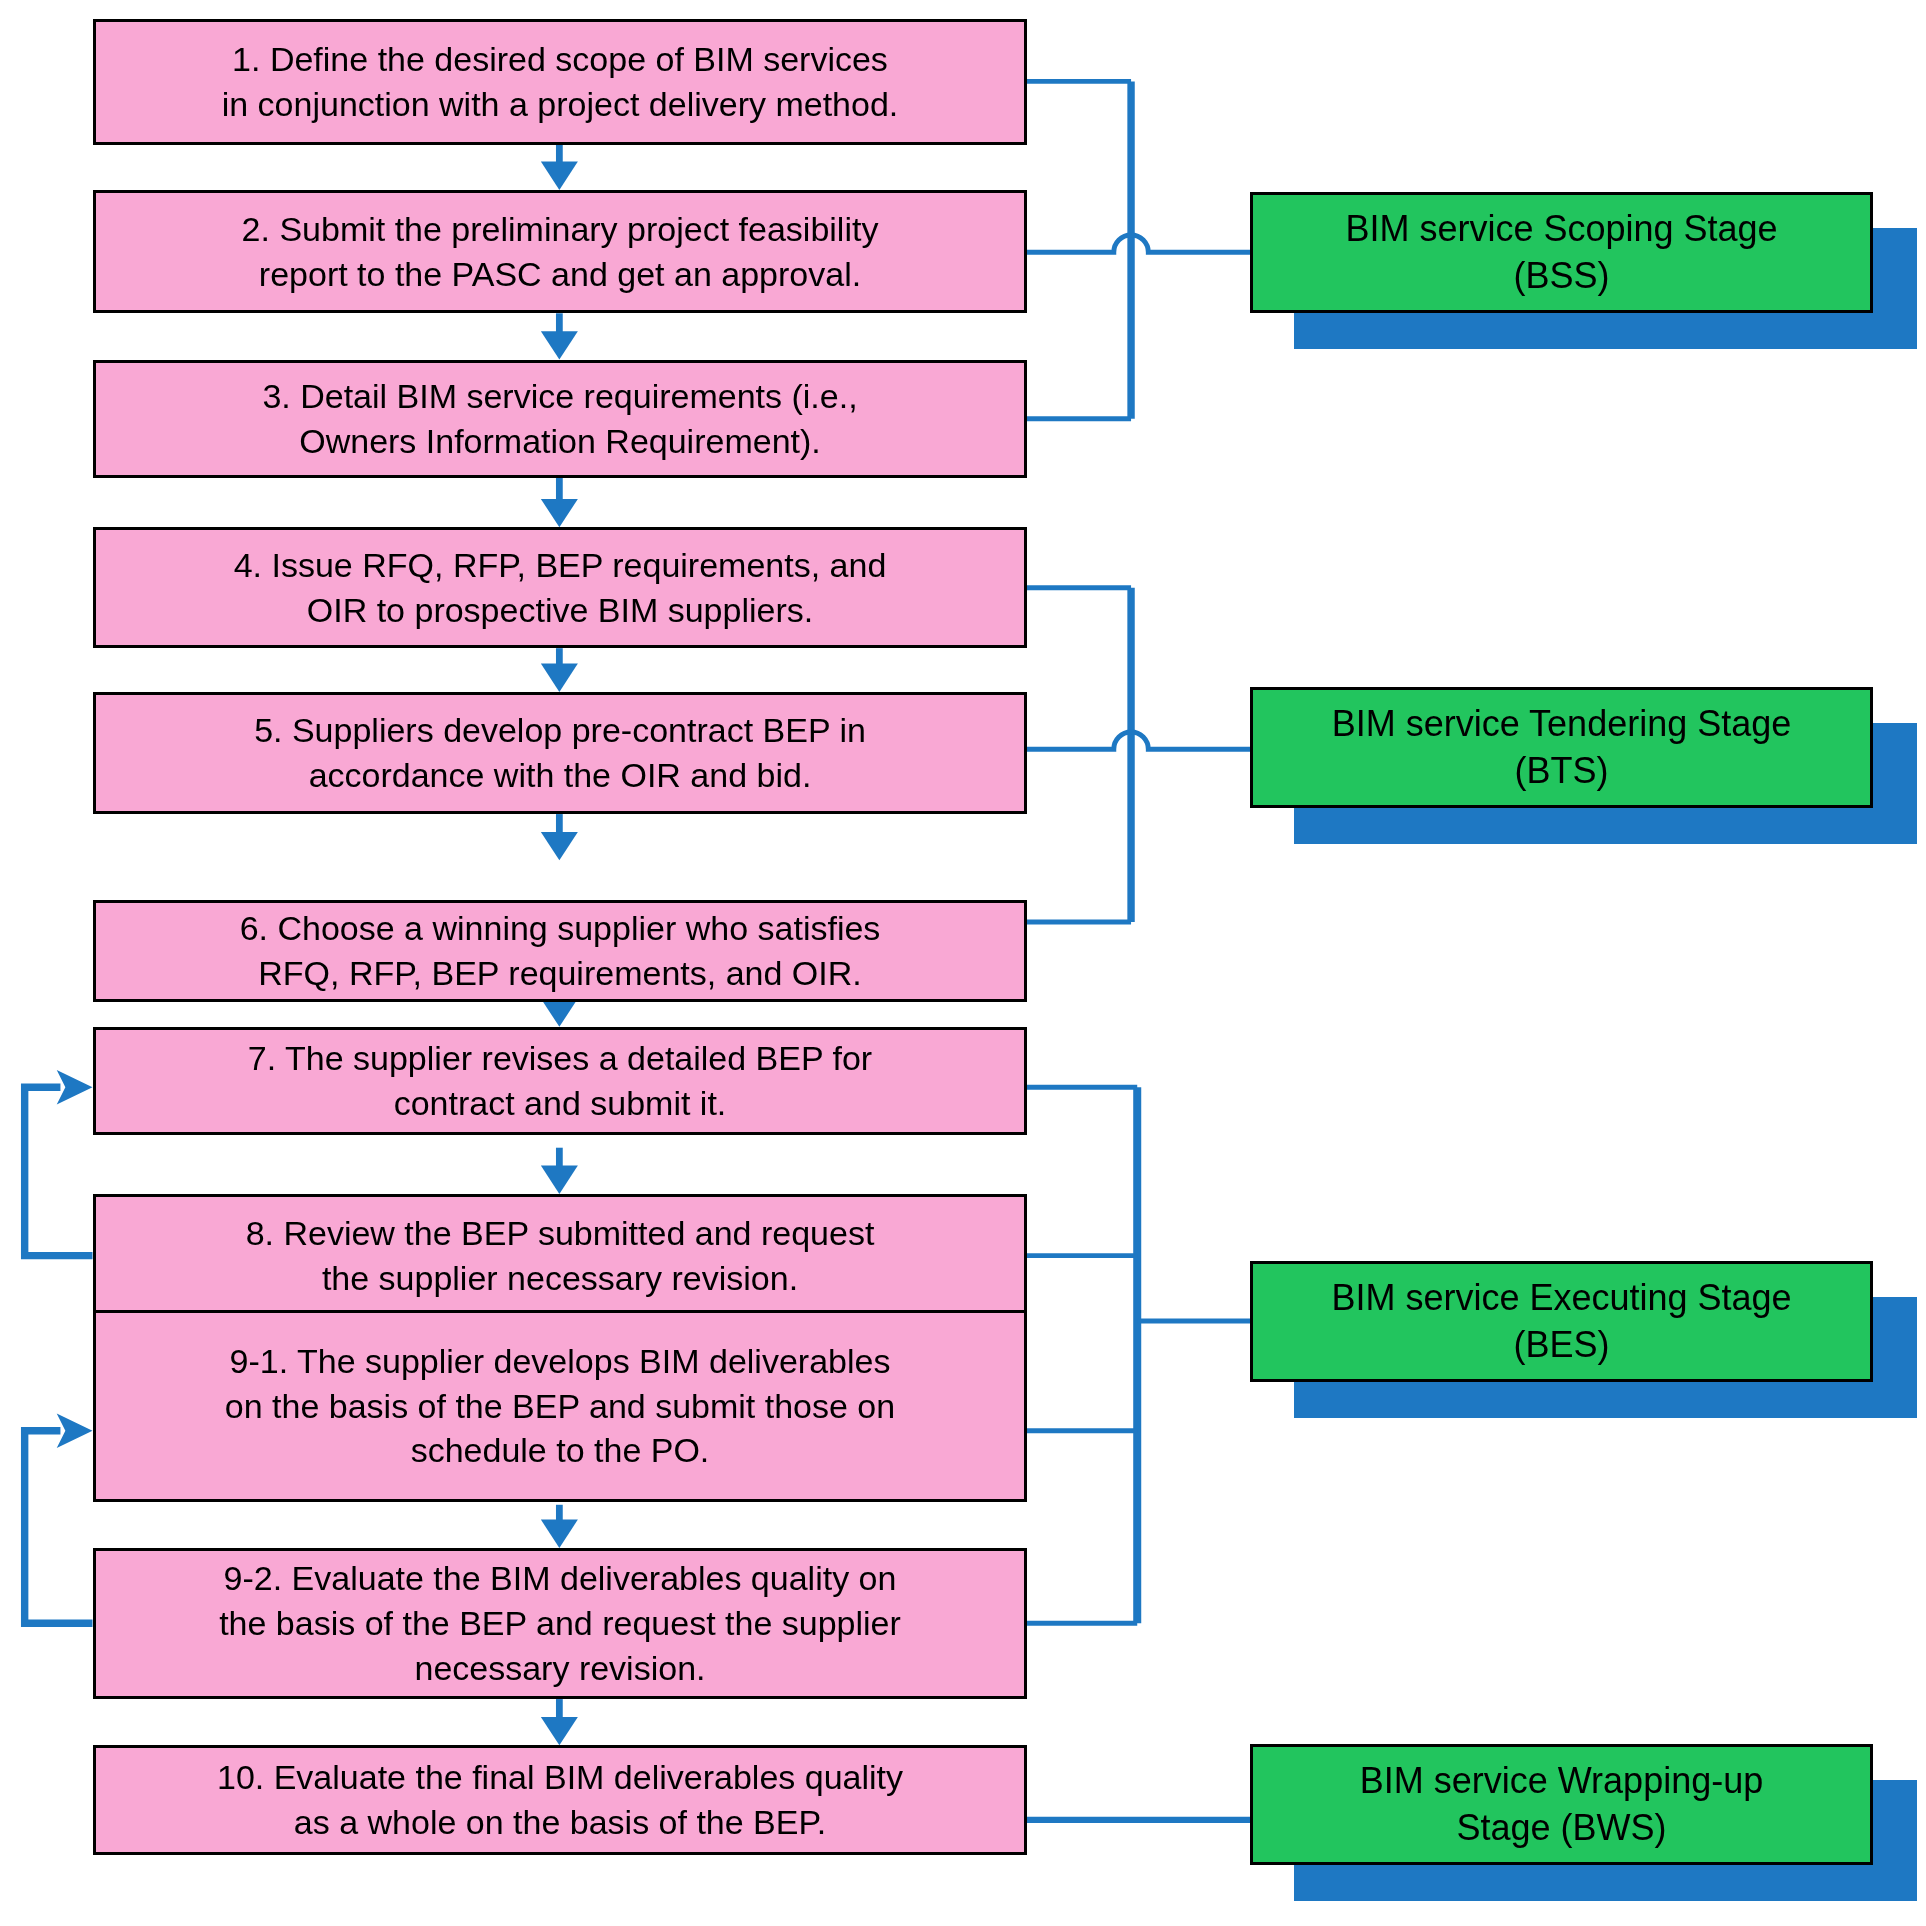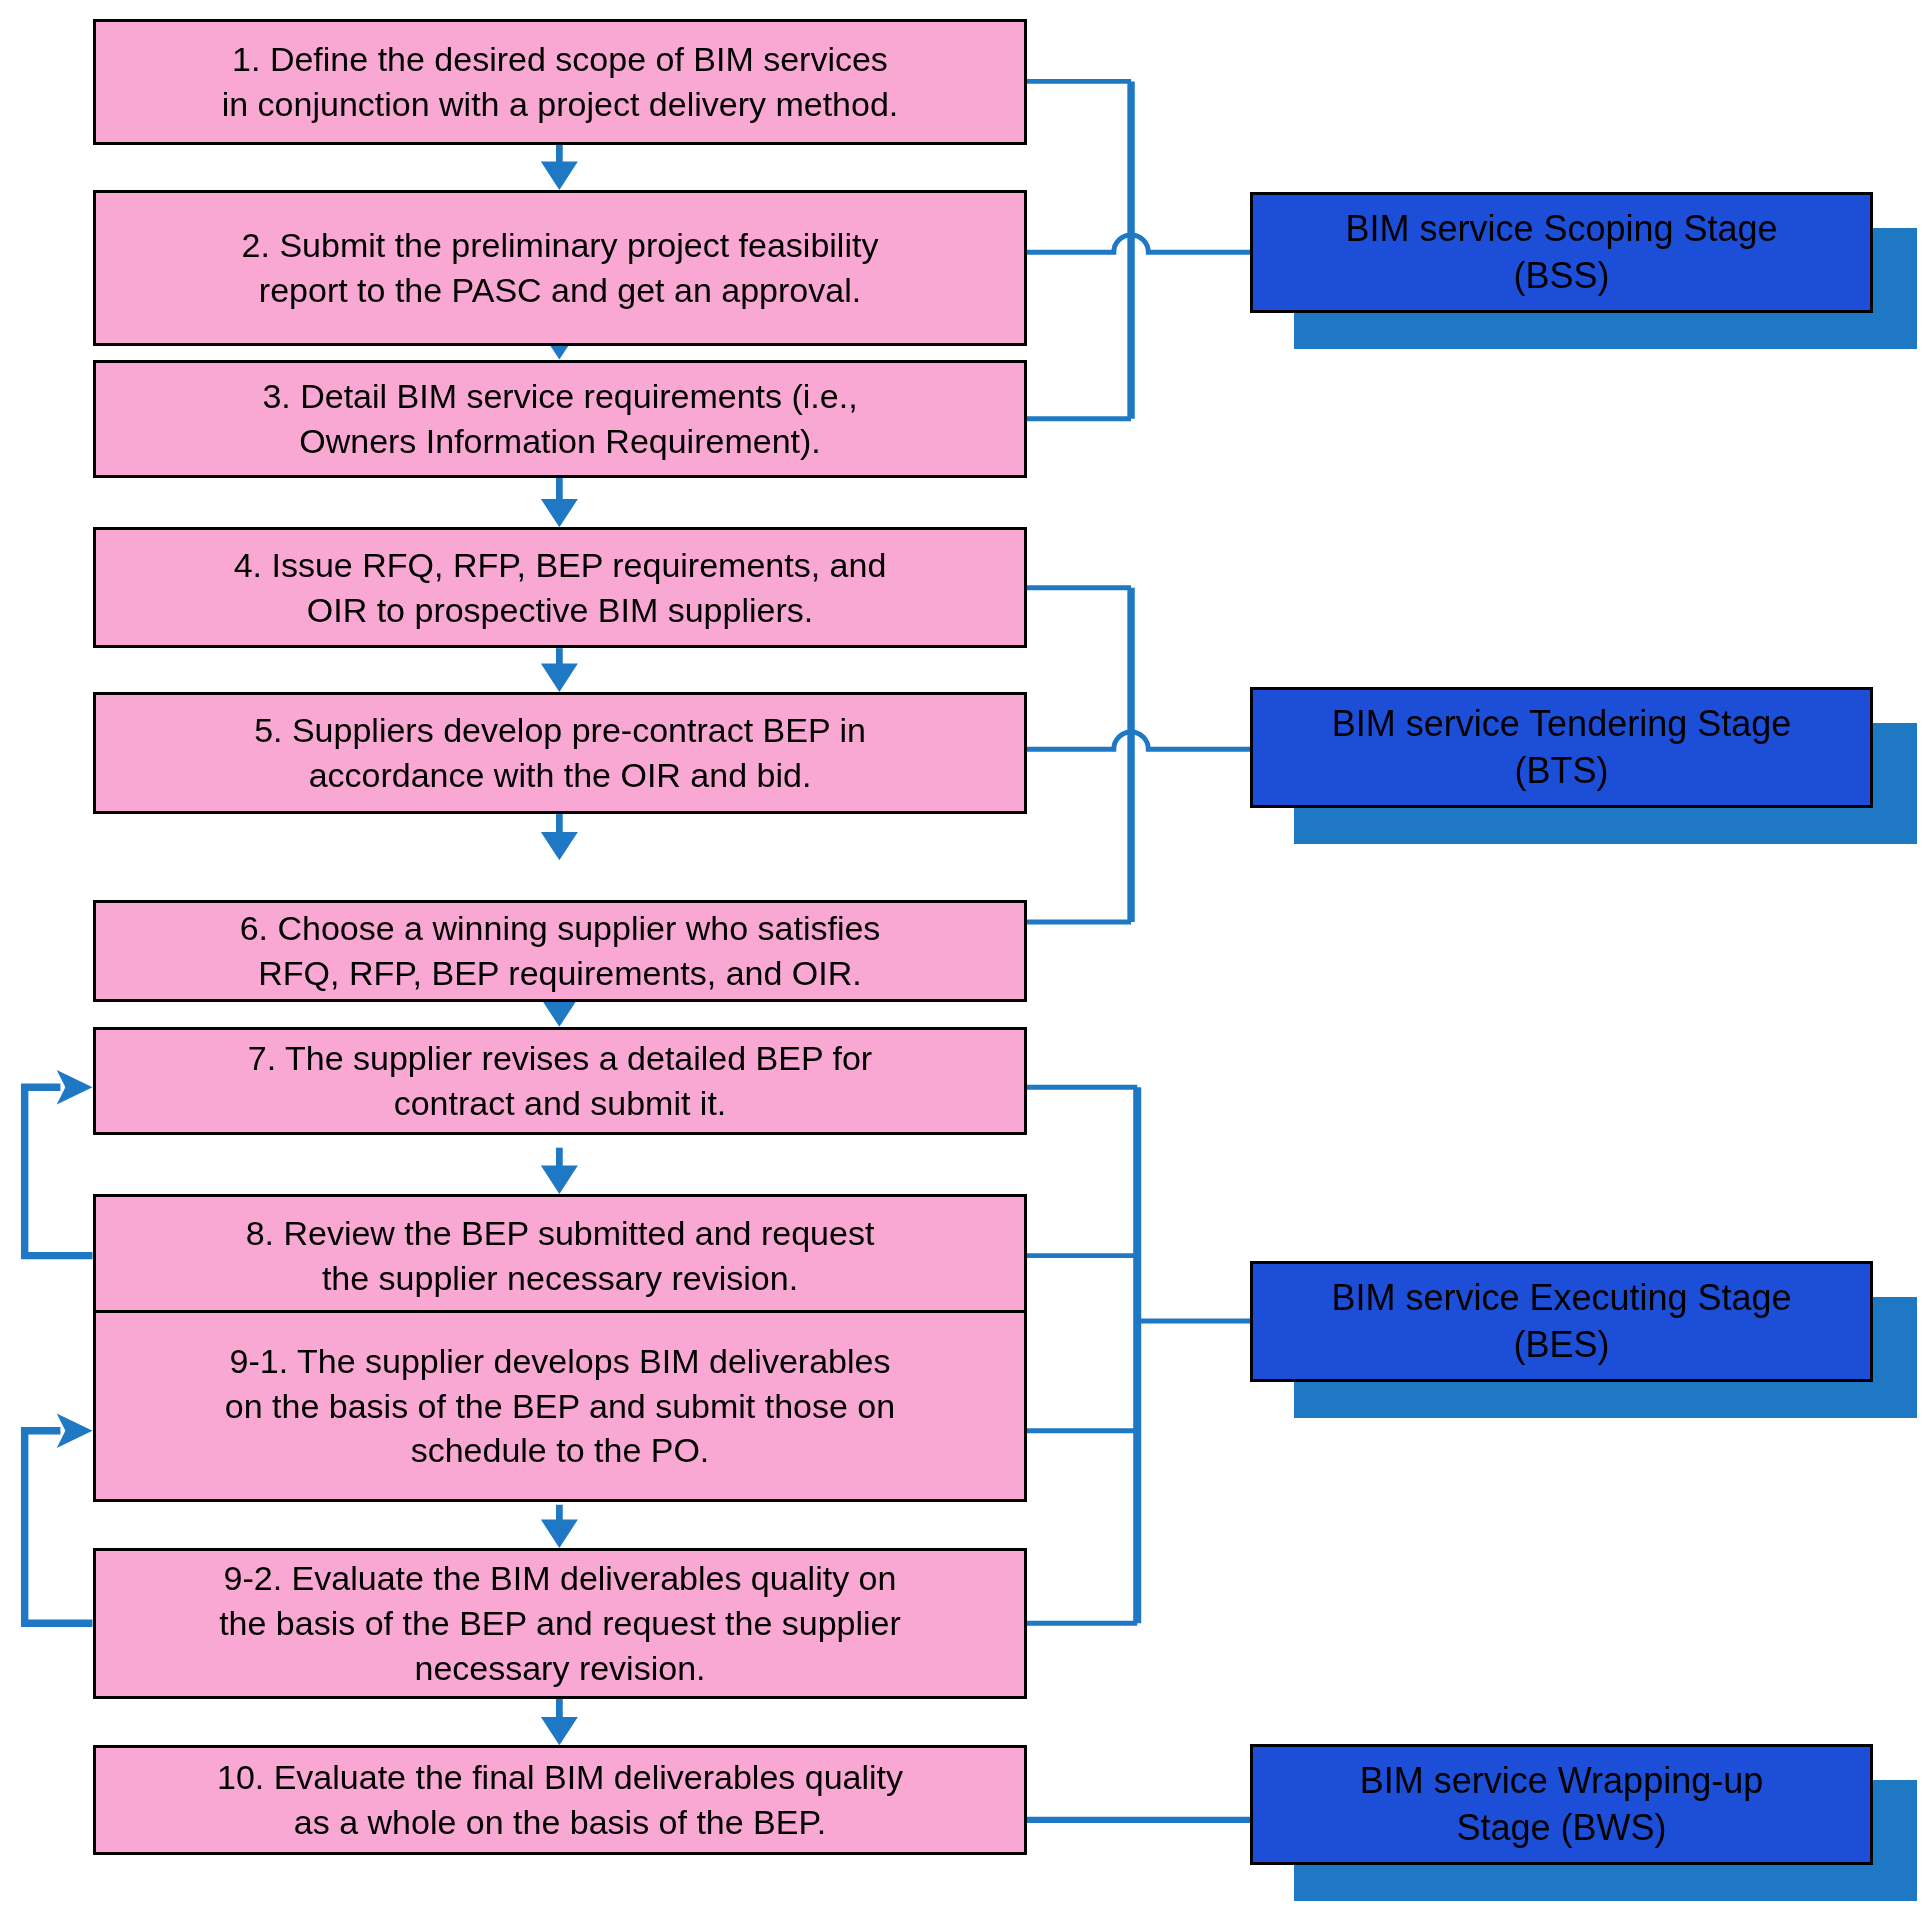--- a/index.html
+++ b/index.html
@@ -16,21 +16,21 @@
   .step{
     position:absolute;left:93px;width:934px;
     background:#f9a8d4;border:3.1px solid #000000;box-sizing:border-box;
     display:flex;align-items:center;justify-content:center;
     text-align:center;font-size:34px;line-height:1.32;z-index:1;
   }
   .stage{position:absolute;left:1250px;width:623px;height:121px;z-index:1;}
   .stage .shadow{position:absolute;left:44px;top:36px;width:100%;height:100%;background:#1e78c3;}
   .stage .panel{
     position:absolute;left:0;top:0;width:100%;height:100%;
-    background:#1d4ed8;border:3.1px solid #000000;box-sizing:border-box;
+    background:#22c55e;border:3.1px solid #000000;box-sizing:border-box;
     display:flex;align-items:center;justify-content:center;
     text-align:center;font-size:36px;line-height:1.3;
   }
   .txt{white-space:pre-line;}
 </style>
 </head>
 <body>
 
 <div class="canvas">
 
@@ -114,21 +114,21 @@
     <g>
       <path d="M150 2632 H40 V2320 H98" stroke="#1e78c3" stroke-width="12" fill="none"></path>
       <polygon points="150,2320 92,2292 106,2320 92,2348" fill="#1e78c3"></polygon>
     </g>
   </svg>
 
   <div class="step" style="top:18.5px;height:126px">
       <span class="txt">1. Define the desired scope of BIM services
 in conjunction with a project delivery method.</span>
     </div>
-  <div class="step" style="top:190px;height:156px">
+  <div class="step" style="top:190px;height:123px">
       <span class="txt">2. Submit the preliminary project feasibility
 report to the PASC and get an approval.</span>
     </div>
   <div class="step" style="top:360px;height:118px">
       <span class="txt">3. Detail BIM service requirements (i.e.,
 Owners Information Requirement).</span>
     </div>
   <div class="step" style="top:527px;height:121px">
       <span class="txt">4. Issue RFQ, RFP, BEP requirements, and
 OIR to prospective BIM suppliers.</span>

